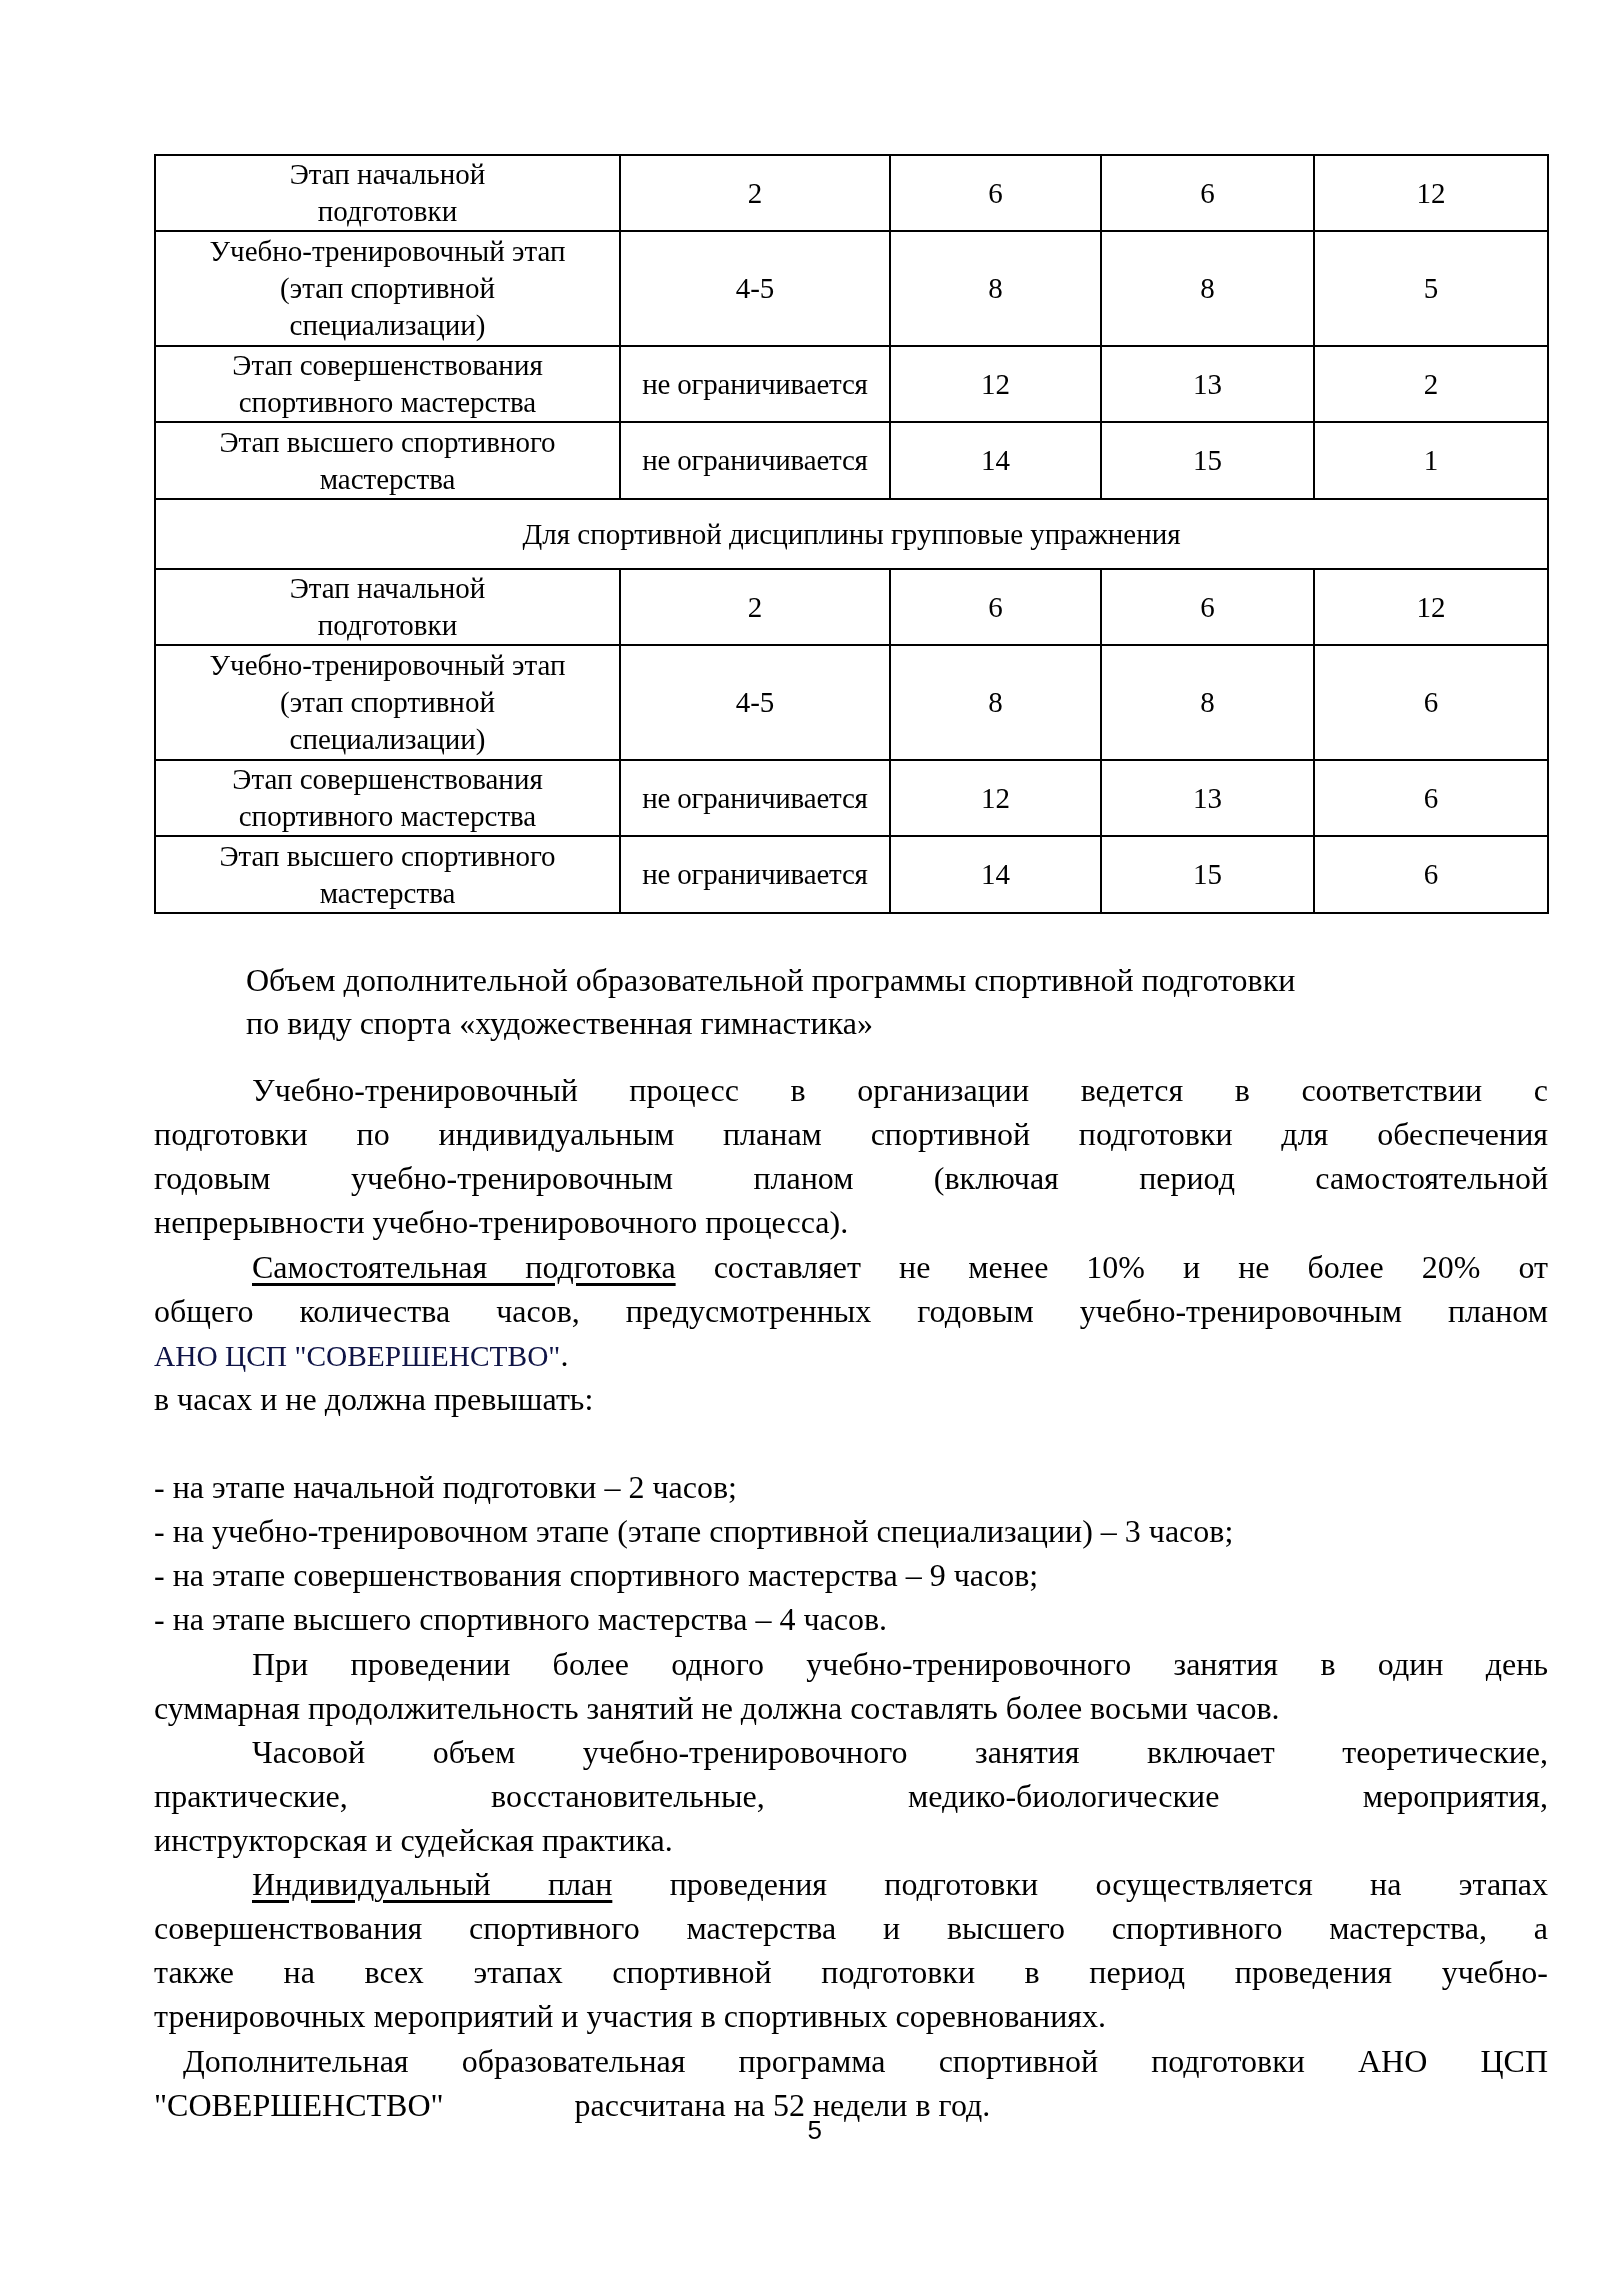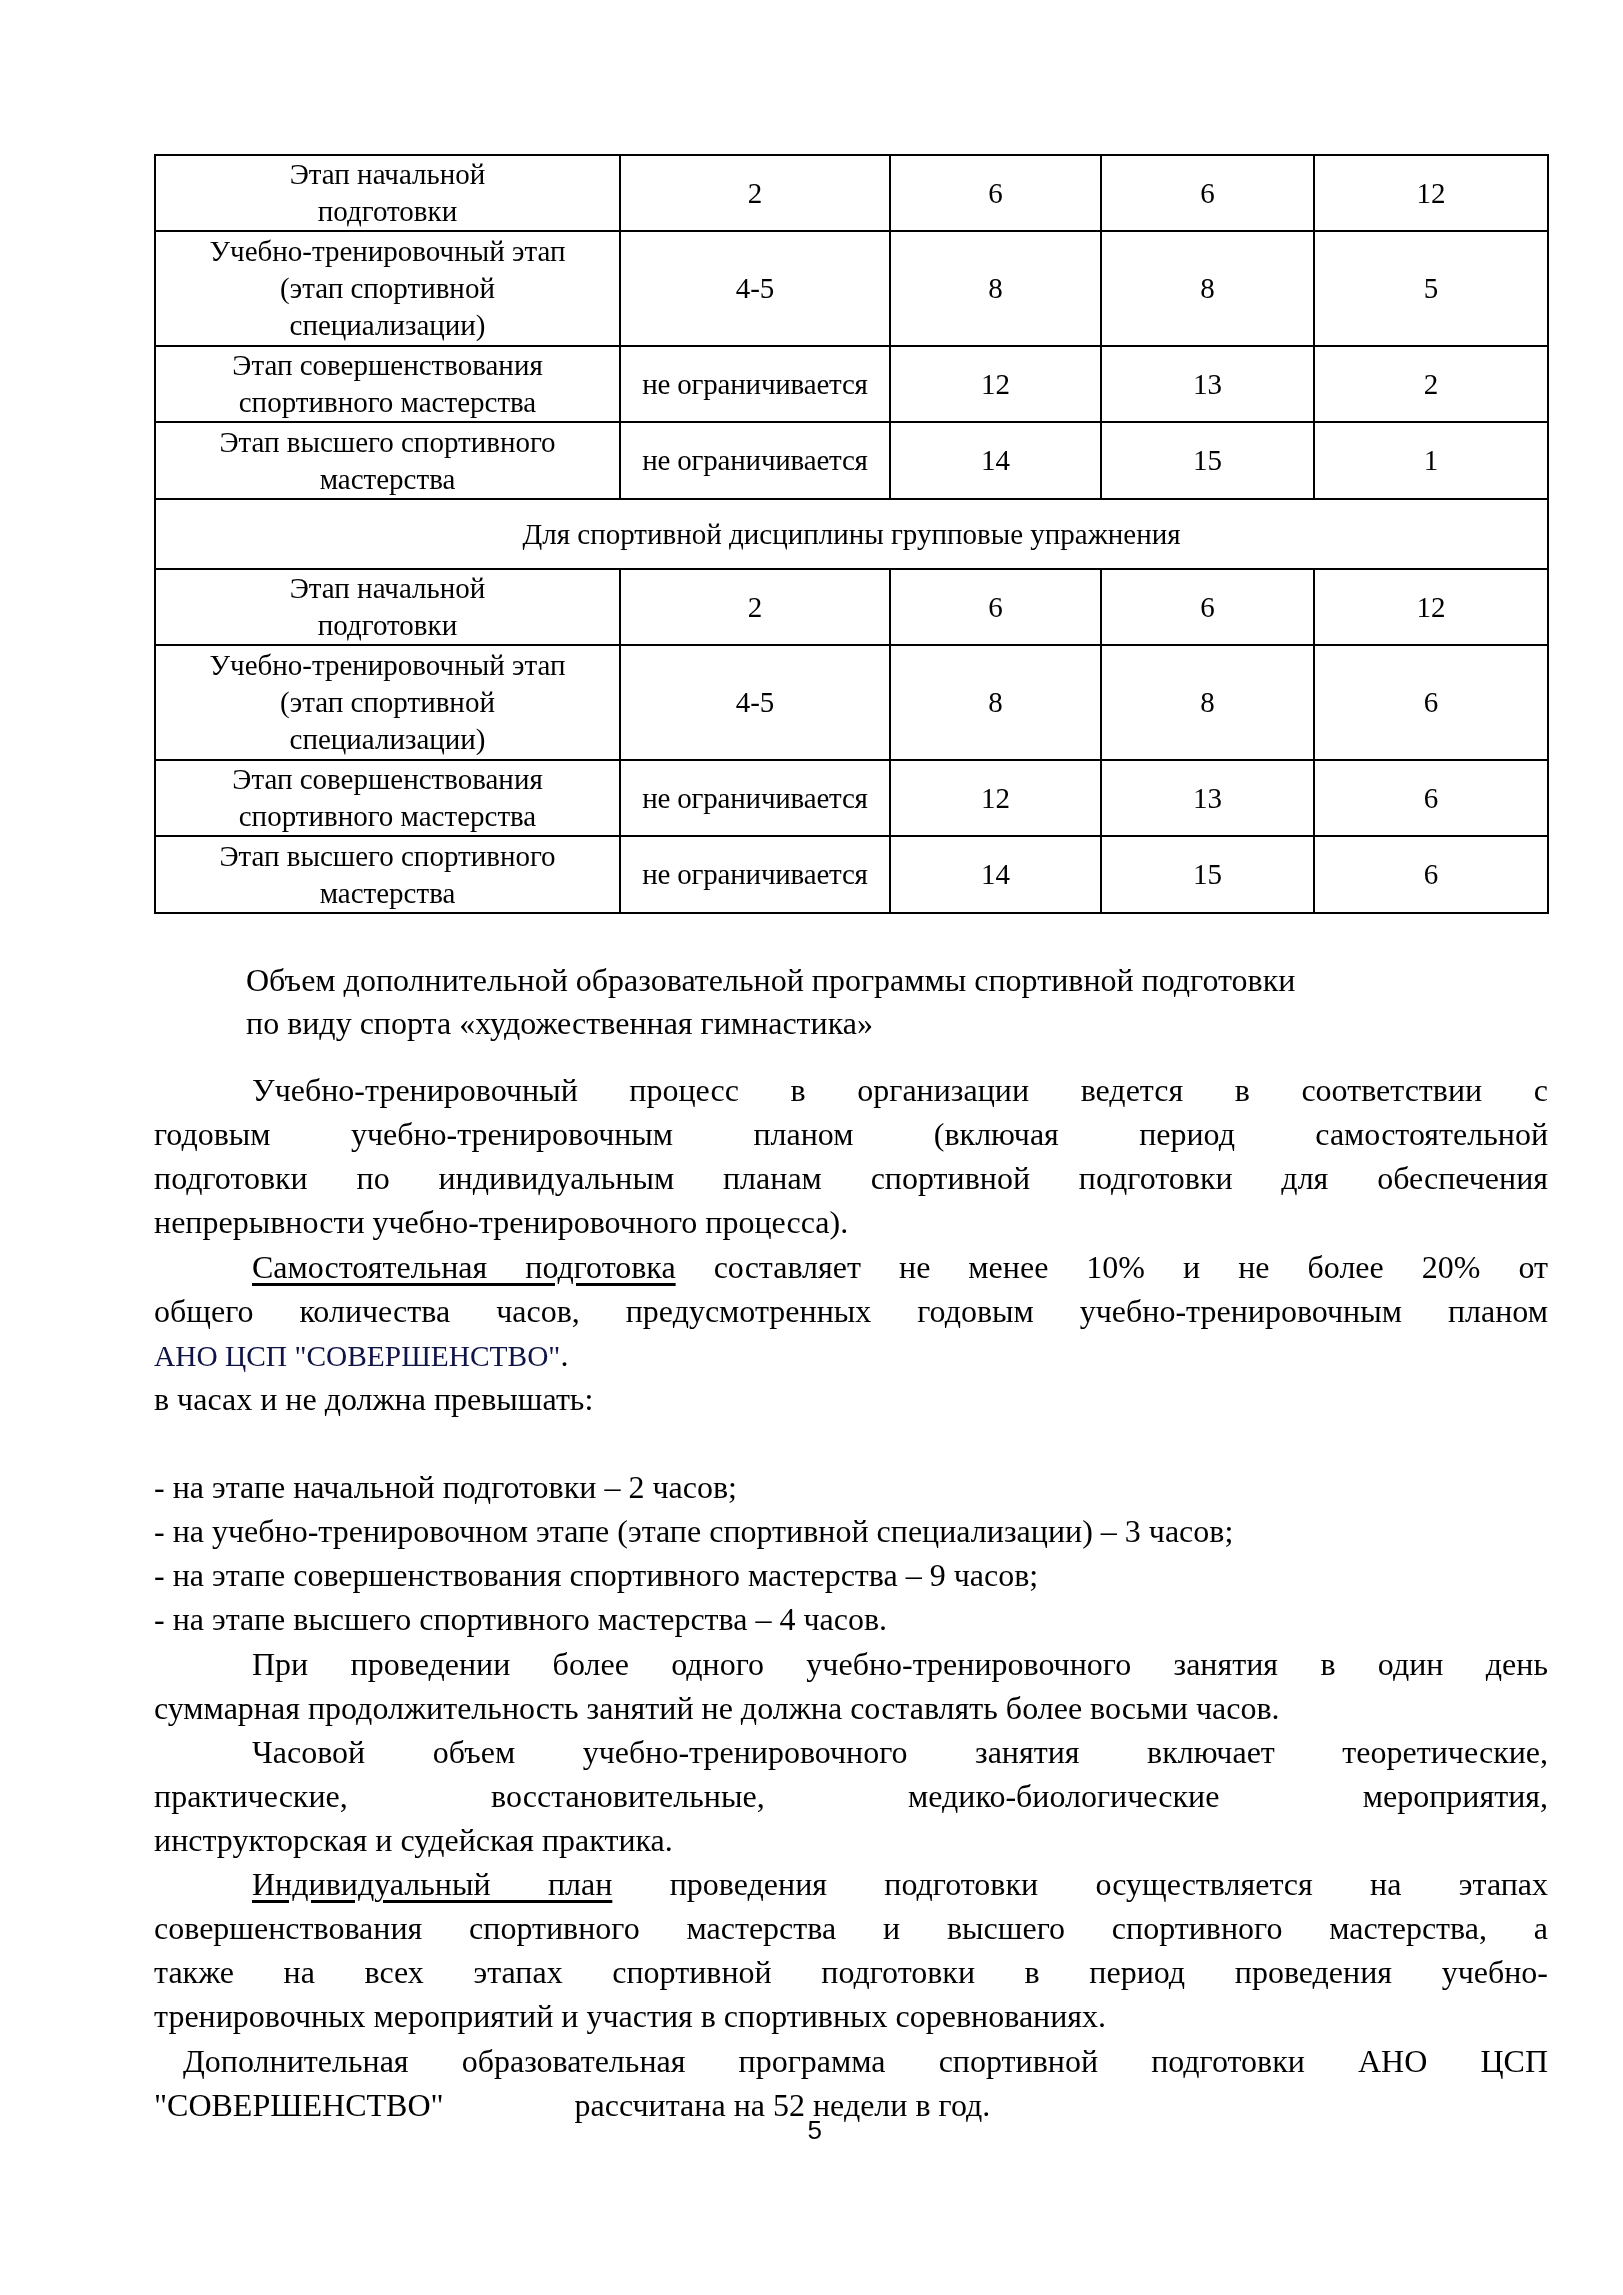--- a/index.html
+++ b/index.html
@@ -131,22 +131,22 @@
     </tbody>
   </table>
 
   <div class="heading" style="top:959px;">
     <span class="l1">Объем дополнительной образовательной программы спортивной подготовки</span>
     <span style="display:block; padding-left:92px;">по виду спорта «художественная гимнастика»</span>
   </div>
 
   <div class="para" style="top:1068px;">
     <span class="line"><span class="indent"></span><span>Учебно-тренировочный процесс в организации ведется в соответствии с</span></span>
+    <span class="line">подготовки по индивидуальным планам спортивной подготовки для обеспечения</span>
     <span class="line">годовым учебно-тренировочным планом (включая период самостоятельной</span>
-    <span class="line">подготовки по индивидуальным планам спортивной подготовки для обеспечения</span>
     <span class="line last">непрерывности учебно-тренировочного процесса).</span>
   </div>
 
   <div class="para" style="top:1245px;">
     <span class="line"><span class="indent"></span><span class="u">Самостоятельная подготовка</span><span> составляет не менее 10% и не более 20% от</span></span>
     <span class="line">общего количества часов, предусмотренных годовым учебно-тренировочным планом</span>
     <span class="line last"><span class="org">АНО ЦСП "СОВЕРШЕНСТВО"</span><span>.</span></span>
   </div>
 
   <div class="para" style="top:1377px;">

